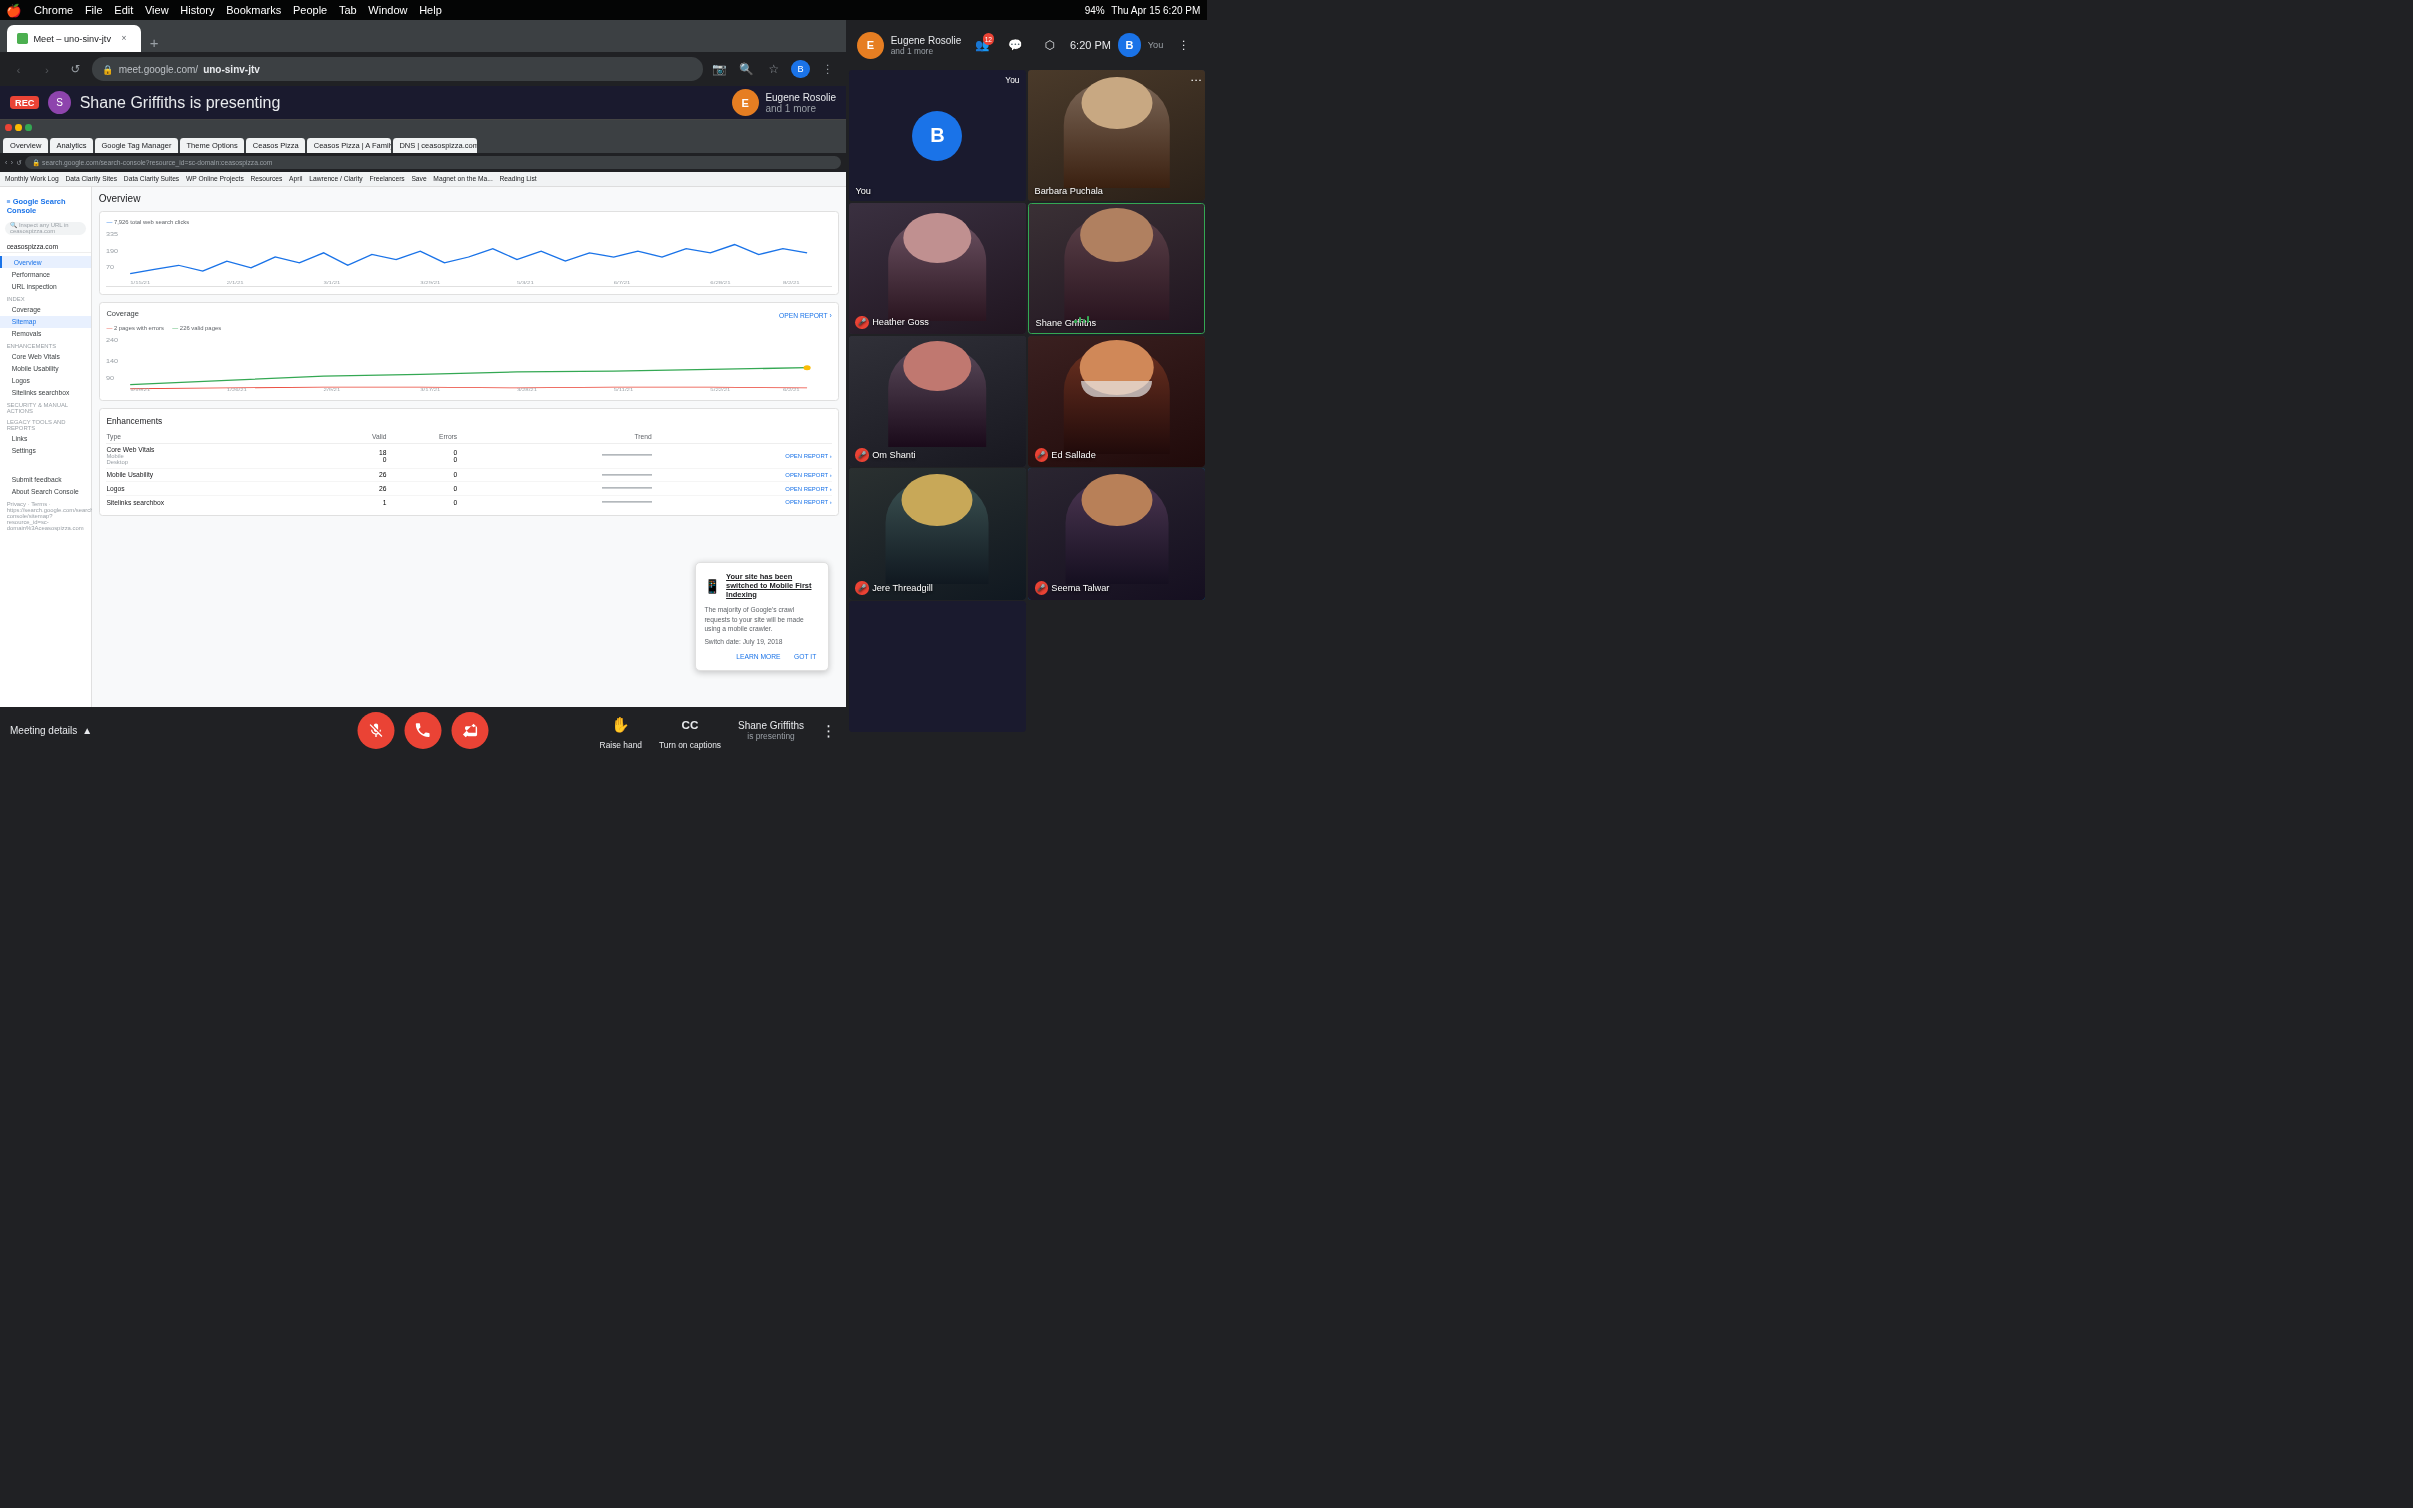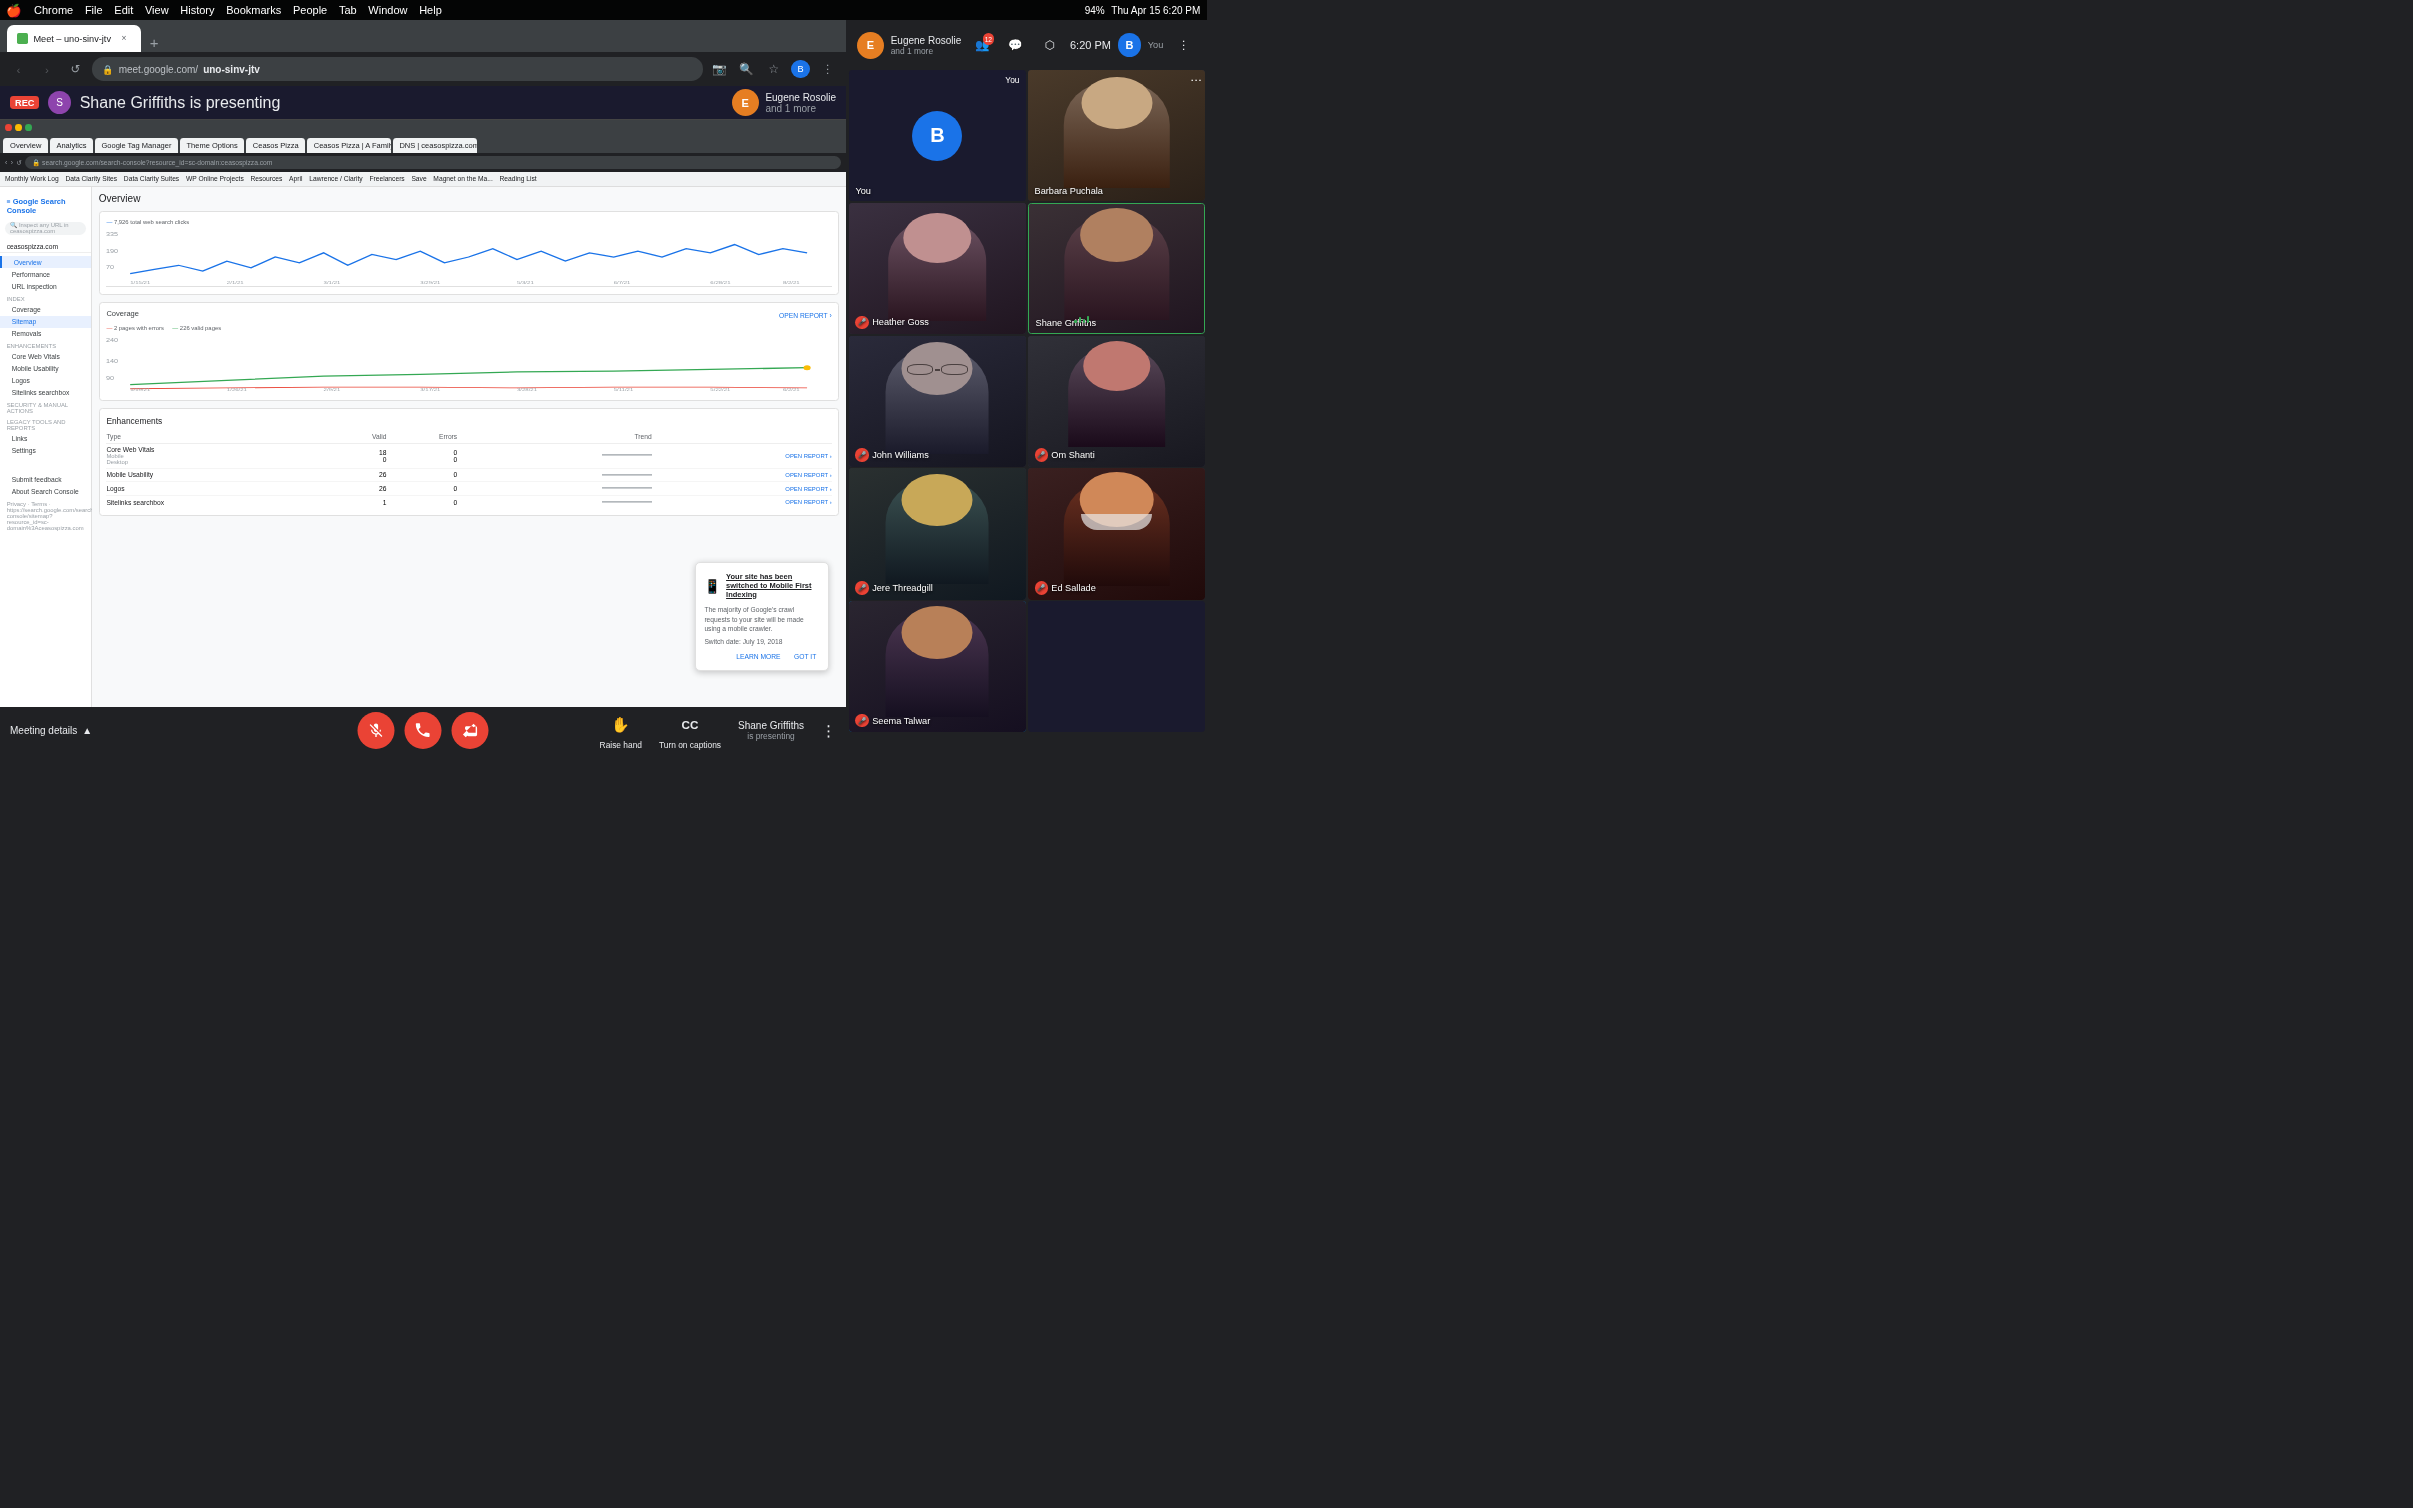--- a/index.html
+++ b/index.html
@@ -1010,69 +1010,53 @@
       <div class="speaking-indicator">
         <div class="bar-wave" style="height:3.4px;"></div>
         <div class="bar-wave" style="height:5.9px;"></div>
         <div class="bar-wave" style="height:4.2px;"></div>
         <div class="bar-wave" style="height:6.7px;"></div>
       </div>
       <span>Shane Griffiths</span>
     </div>
   </div>
 
-  <div class="participant-tile">
-    <div style="width:100%; height:100%; background:linear-gradient(160deg, #2a2a3a 0%, #151520 100%); position:relative; overflow:hidden;">
-      <div style="position:absolute; top:12%; left:50%; transform:translateX(-50%); width:58%; height:78%; background:linear-gradient(180deg, #5a5a6a 0%, #1a1a2a 100%); border-radius:40% 40% 0 0;"></div>
-      <div style="position:absolute; top:5%; left:50%; transform:translateX(-50%); width:40%; height:40%; border-radius:50%; background:#a09090;"></div>
-
-      <div style="position:absolute; top:22%; left:33%; width:34%; height:8%; display:flex; gap:1.7px; align-items:center;">
-        <div style="width:46%; height:100%; border-radius:40%; border:0.8px solid #4a4040;"></div>
-        <div style="width:8%; height:1.7px; background:#4a4040;"></div>
-        <div style="width:46%; height:100%; border-radius:40%; border:0.8px solid #4a4040;"></div>
-      </div>
-    </div>
-    <div class="participant-name">
-      <div class="muted-icon">🎤</div>
-      <span>John Williams</span>
-    </div>
-  </div>
 
   <div class="participant-tile">
     <div style="width:100%; height:100%; background:linear-gradient(160deg, #303038 0%, #181820 100%); position:relative; overflow:hidden;">
       <div style="position:absolute; top:10%; left:50%; transform:translateX(-50%); width:55%; height:75%; background:linear-gradient(180deg, #584858 0%, #1a0a1a 100%); border-radius:40% 40% 0 0;"></div>
       <div style="position:absolute; top:4%; left:50%; transform:translateX(-50%); width:38%; height:38%; border-radius:50%; background:#c07870;"></div>
     </div>
     <div class="participant-name">
       <div class="muted-icon">🎤</div>
       <span>Om Shanti</span>
     </div>
   </div>
 
   <div class="participant-tile">
+    <div style="width:100%; height:100%; background:linear-gradient(160deg, #3a2020 0%, #200a0a 100%); position:relative; overflow:hidden;">
+      <div style="position:absolute; top:10%; left:50%; transform:translateX(-50%); width:60%; height:80%; background:linear-gradient(180deg, #6a3020 0%, #200a0a 100%); border-radius:40% 40% 0 0;"></div>
+      <div style="position:absolute; top:3%; left:50%; transform:translateX(-50%); width:42%; height:42%; border-radius:50%; background:#d08858;"></div>
+
+      <div style="position:absolute; top:35%; left:30%; width:40%; height:12%; background:#e8e8e8; border-radius:0 0 17px 17px; opacity:0.7;"></div>
+    </div>
+    <div class="participant-name">
+      <div class="muted-icon">🎤</div>
+      <span>Ed Sallade</span>
+    </div>
+  </div>
+
+  <div class="participant-tile">
     <div style="width:100%; height:100%; background:linear-gradient(160deg, #2a3030 0%, #101820 100%); position:relative; overflow:hidden;">
       <div style="position:absolute; top:10%; left:50%; transform:translateX(-50%); width:58%; height:78%; background:linear-gradient(180deg, #3a5050 0%, #101820 100%); border-radius:40% 40% 0 0;"></div>
       <div style="position:absolute; top:4%; left:50%; transform:translateX(-50%); width:40%; height:40%; border-radius:50%; background:#c8a858;"></div>
     </div>
     <div class="participant-name">
       <div class="muted-icon">🎤</div>
       <span>Jere Threadgill</span>
-    </div>
-  </div>
-
-  <div class="participant-tile">
-    <div style="width:100%; height:100%; background:linear-gradient(160deg, #3a2020 0%, #200a0a 100%); position:relative; overflow:hidden;">
-      <div style="position:absolute; top:10%; left:50%; transform:translateX(-50%); width:60%; height:80%; background:linear-gradient(180deg, #6a3020 0%, #200a0a 100%); border-radius:40% 40% 0 0;"></div>
-      <div style="position:absolute; top:3%; left:50%; transform:translateX(-50%); width:42%; height:42%; border-radius:50%; background:#d08858;"></div>
-
-      <div style="position:absolute; top:35%; left:30%; width:40%; height:12%; background:#e8e8e8; border-radius:0 0 17px 17px; opacity:0.7;"></div>
-    </div>
-    <div class="participant-name">
-      <div class="muted-icon">🎤</div>
-      <span>Ed Sallade</span>
     </div>
   </div>
 
   <div class="participant-tile" style="background:#0369a1;">
     <div style="width:100%; height:100%; background:linear-gradient(160deg, #2a2530 0%, #150f20 100%); position:relative; overflow:hidden;">
       <div style="position:absolute; top:10%; left:50%; transform:translateX(-50%); width:58%; height:78%; background:linear-gradient(180deg, #4a3550 0%, #150f20 100%); border-radius:40% 40% 0 0;"></div>
       <div style="position:absolute; top:4%; left:50%; transform:translateX(-50%); width:40%; height:40%; border-radius:50%; background:#b88058;"></div>
     </div>
     <div class="participant-name">
       <div class="muted-icon">🎤</div>

